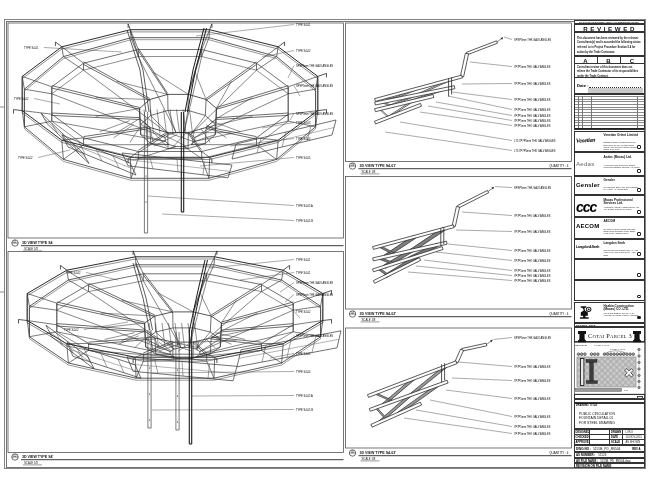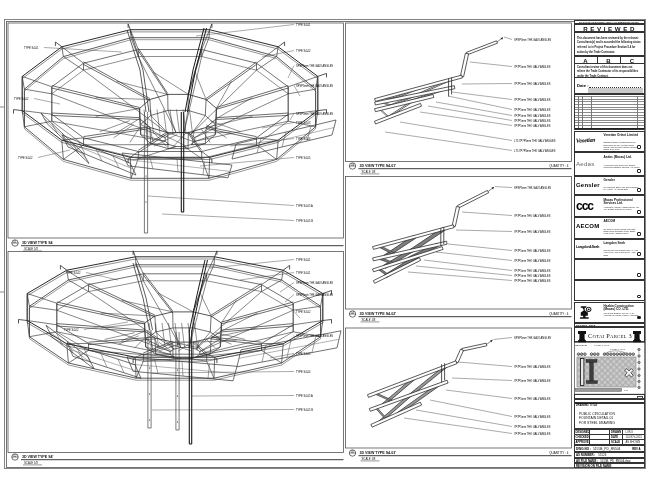--- a/index.html
+++ b/index.html
@@ -825,21 +825,21 @@
     <div style="position:absolute;left:1.5px;top:1.5px;width:26px;height:17px;overflow:hidden">
       <div style="font-size:6px;color:#000;font-weight:bold;margin-top:3.5px;letter-spacing:0.2px">Gensler</div>
     </div>
     <div style="position:absolute;left:29px;top:2.5px;width:38px;font-size:3.1px;font-weight:bold;color:#111;line-height:3.4px">Gensler</div>
     <div style="position:absolute;left:29px;top:8.9px;width:36px;font-size:1.9px;color:#222;line-height:2.3px">600 California Street, 11/F San Francisco, CA 94108 t + 1.415.433.3700</div>
     <div style="position:absolute;right:2.2px;bottom:2.2px;width:4.2px;height:3.8px;border:0.8px solid #222;border-radius:1px;background:#fff"></div>
   </div>
 
 <div style="position:absolute;left:573.5px;top:195.4px;width:71.1px;height:21.3px;border:0.7px solid #333;box-sizing:border-box;overflow:hidden;">
     <div style="position:absolute;left:1.5px;top:1.5px;width:26px;height:18px;overflow:hidden">
-      <div style="font-size:12px;color:#000;font-weight:bold;margin-top:1.5px;letter-spacing:-1px">ccc</div>
+      <div style="font-size:14px;color:#000;font-weight:bold;font-style:italic;margin-top:1.5px;letter-spacing:-1px">ccc</div>
     </div>
     <div style="position:absolute;left:29px;top:2.5px;width:38px;font-size:3.1px;font-weight:bold;color:#111;line-height:3.4px">Macau Professional Services Ltd.</div>
     <div style="position:absolute;left:29px;top:9.6px;width:36px;font-size:1.9px;color:#222;line-height:2.3px">Alameda Dr. Carlos d Assumpcao No. 411-417, Dynasty Plaza 15-O, Macau</div>
     <div style="position:absolute;right:2.2px;bottom:2.2px;width:4.2px;height:3.8px;border:0.8px solid #222;border-radius:1px;background:#fff"></div>
   </div>
 
 <div style="position:absolute;left:573.5px;top:216.7px;width:71.1px;height:22.2px;border:0.7px solid #333;box-sizing:border-box;overflow:hidden;">
     <div style="position:absolute;left:1.5px;top:1.5px;width:26px;height:19px;overflow:hidden">
       <div style="font-size:6px;color:#000;font-weight:bold;margin-top:4px;letter-spacing:0.2px">AECOM</div>
     </div>

